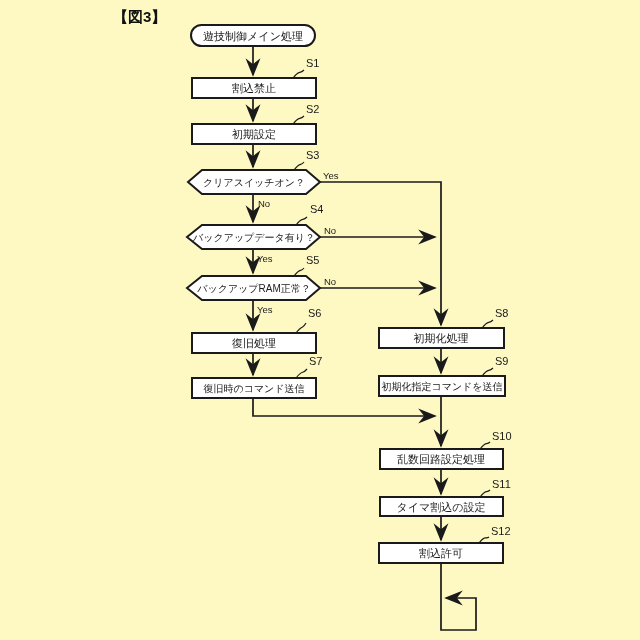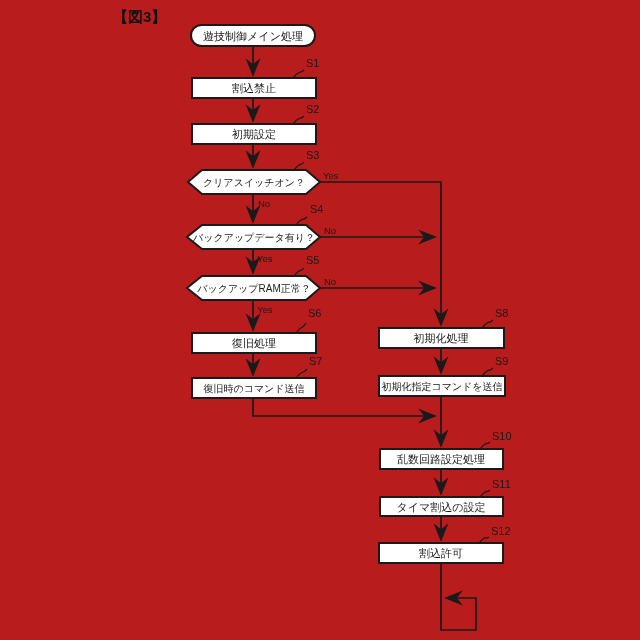--- a/index.html
+++ b/index.html
@@ -4,21 +4,21 @@
 <style>
   html, body {
     margin: 0;
     padding: 0;
     background: #ffffff;
   }
   .page {
     position: relative;
     width: 640px;
     height: 640px;
-    background: #b91c1c;
+    background: #fef9c3;
     font-family: "Liberation Sans", "DejaVu Sans", sans-serif;
   }
   svg { display: block; }
   .node-shape  { fill: #ffffff; stroke: #1a1a1a; stroke-width: 2; }
   .edge        { fill: none; stroke: #1a1a1a; stroke-width: 1.7; }
   .leader      { fill: none; stroke: #1a1a1a; stroke-width: 1.2; }
   .node-text   { font-size: 11px; fill: #1a1a1a; text-anchor: middle; }
   .node-text-s { font-size: 10px; fill: #1a1a1a; text-anchor: middle; }
   .step-id     { font-size: 11px; fill: #1a1a1a; text-anchor: start; }
   .branch-lbl  { font-size: 9.5px; fill: #1a1a1a; text-anchor: start; }

